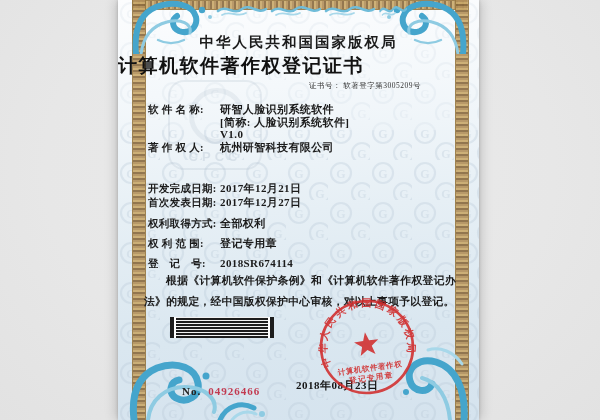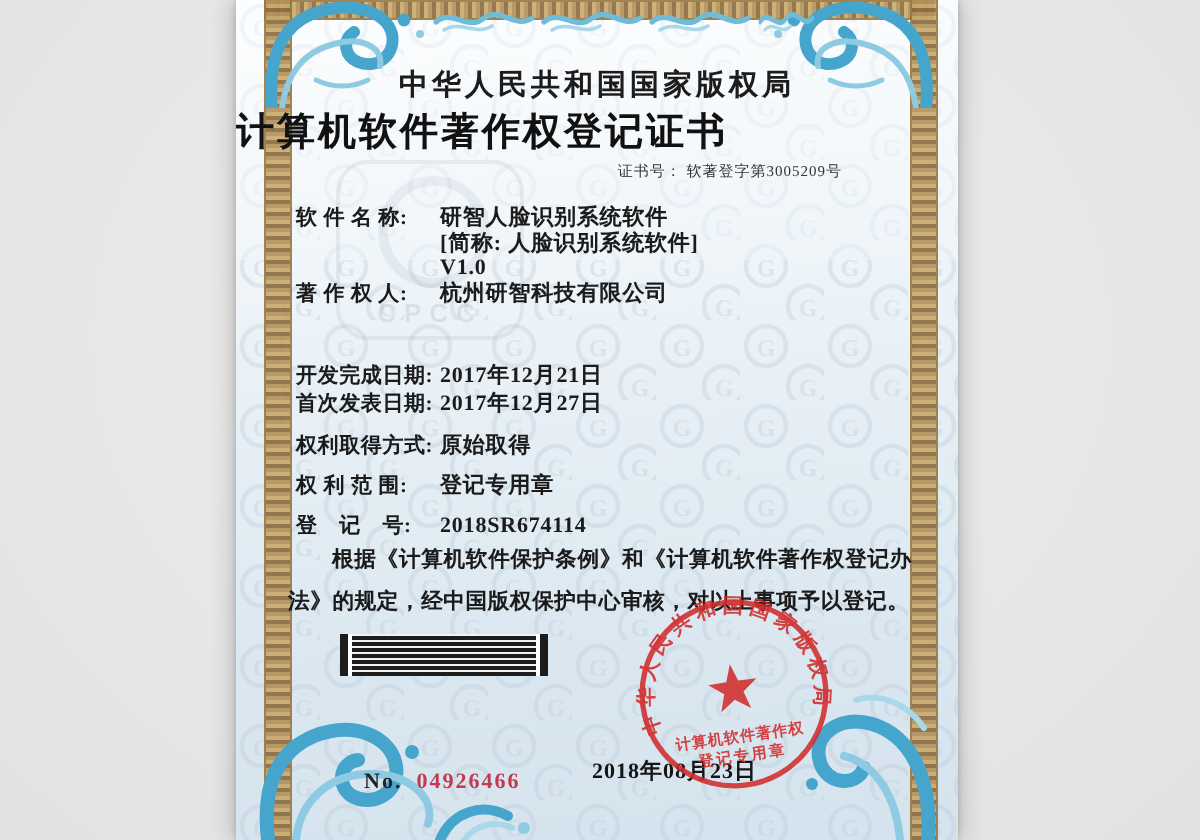--- a/index.html
+++ b/index.html
@@ -154,21 +154,21 @@
   <div class="row r4">
     <span class="lbl">开发完成日期:</span>
     <span class="val">2017年12月21日</span>
   </div>
   <div class="row r5">
     <span class="lbl">首次发表日期:</span>
     <span class="val">2017年12月27日</span>
   </div>
   <div class="row r6">
     <span class="lbl">权利取得方式:</span>
-    <span class="val">原始取得</span>
+    <span class="val">全部权利</span>
   </div>
   <div class="row r7">
     <span class="lbl">权 利 范 围:</span>
     <span class="val">登记专用章</span>
   </div>
   <div class="row r8">
     <span class="lbl">登　记　号:</span>
     <span class="val">2018SR674114</span>
   </div>
 

